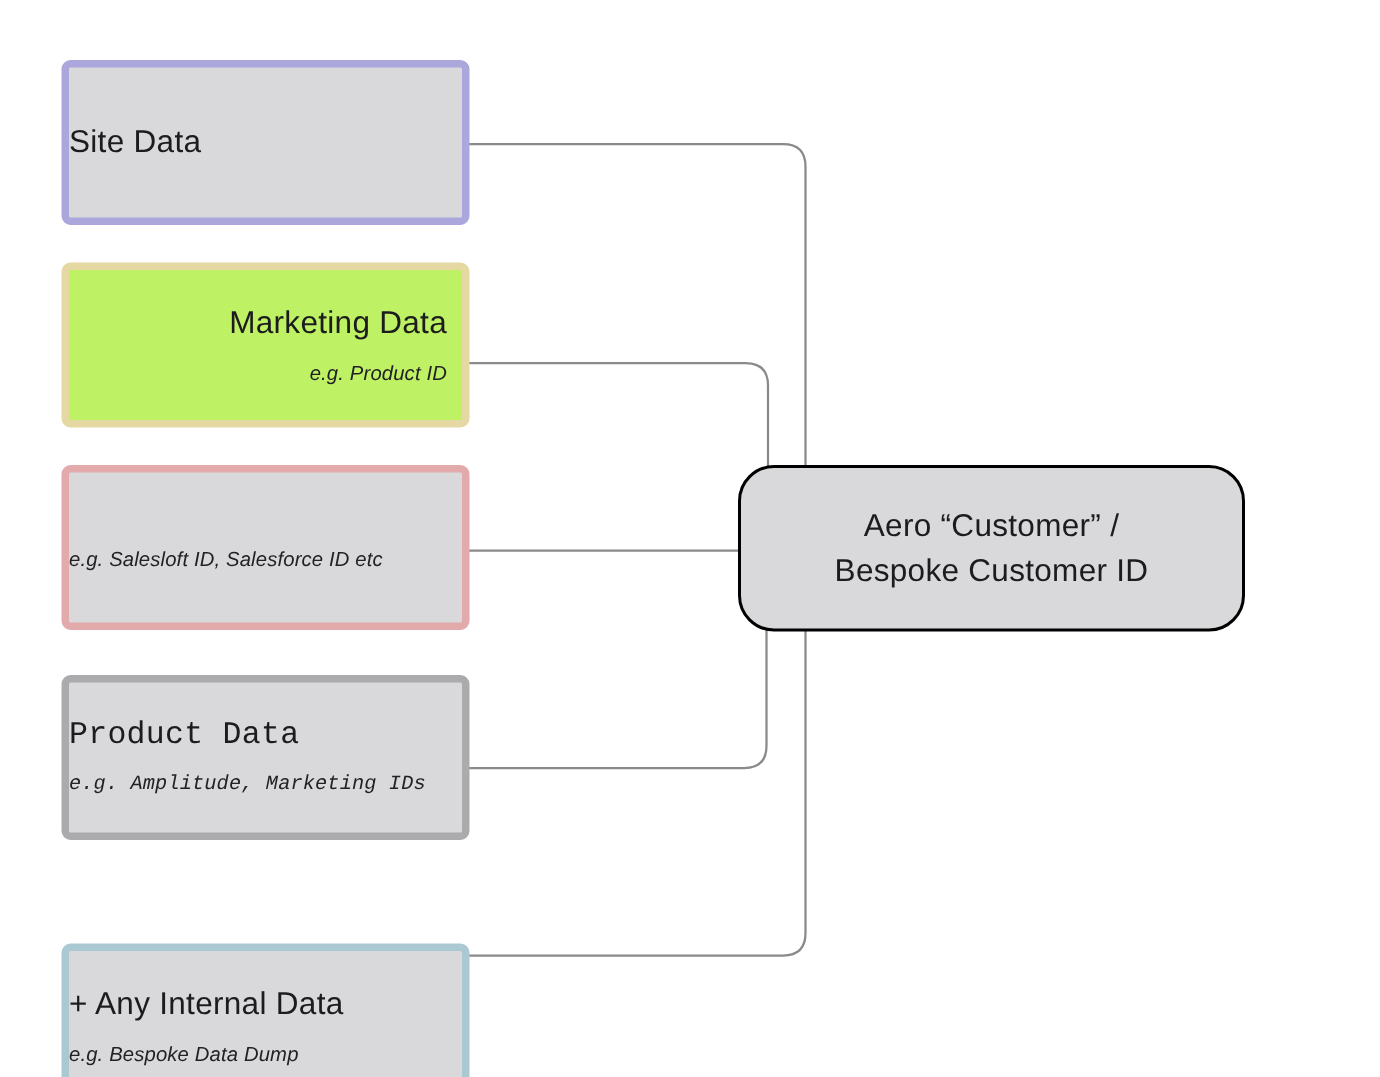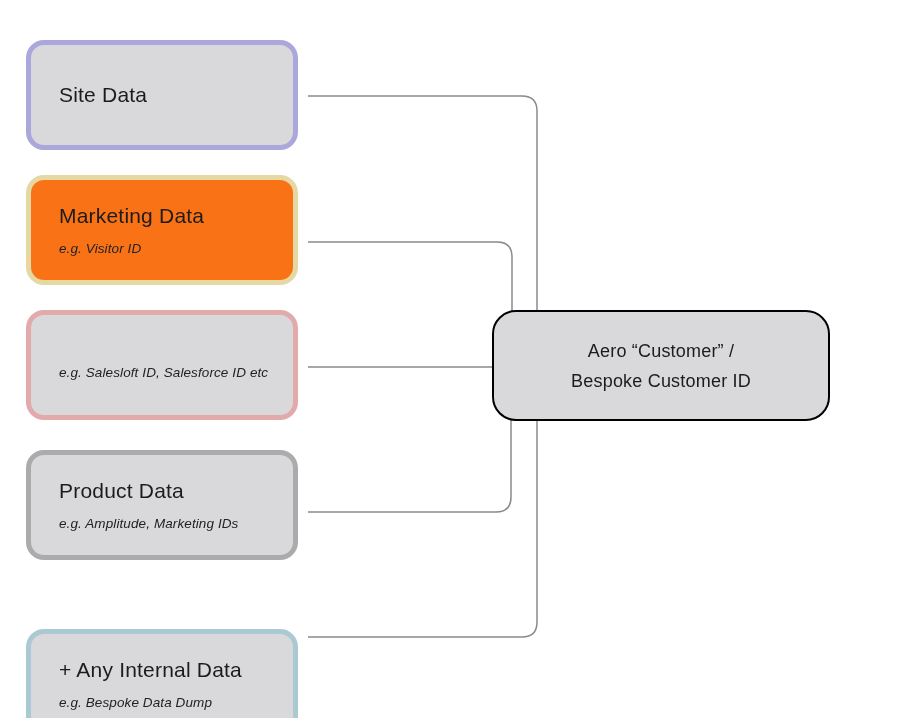--- a/index.html
+++ b/index.html
@@ -16,32 +16,31 @@
     overflow: hidden;
   }
   .connectors {
     position: absolute;
     left: 0;
     top: 0;
     z-index: 1;
   }
   .src-box {
     position: absolute;
-    left: 26px;
+    left: 41px;
     width: 272px;
     height: 110px;
     box-sizing: border-box;
     border: 5px solid #999;
-    border-radius: 18px;
+    border-radius: 6px;
     background: #d9d9db;
     z-index: 2;
     display: flex;
     flex-direction: column;
     justify-content: center;
-    padding-left: 28px;
     padding-right: 10px;
   }
   .src-title {
     font-size: 21px;
     font-weight: 500;
     color: #1c1c1e;
     letter-spacing: 0.2px;
     line-height: 1.1;
   }
   .src-example {
@@ -62,21 +61,21 @@
     border-radius: 24px;
     background: #d9d9db;
     z-index: 2;
     display: flex;
     flex-direction: column;
     justify-content: center;
     align-items: center;
     text-align: center;
   }
   .target-line {
-    font-size: 18px;
+    font-size: 21px;
     font-weight: 500;
     color: #1c1c1e;
     line-height: 30px;
     letter-spacing: 0.2px;
     text-align: right;
   }
 </style>
 </head>
 <body>
 
@@ -89,30 +88,30 @@
       <path d="M308,367 L493,367"></path>
       <path d="M308,512 L496,512 Q511,512 511,497 L511,420"></path>
       <path d="M308,637 L522,637 Q537,637 537,622 L537,420"></path>
     </g>
   </svg>
 
   <div class="src-box" style="top: 40px; border-color: rgb(171, 167, 221); background-color: rgb(217, 217, 219);">
     <div class="src-title">Site Data</div>
   </div>
 
-  <div class="src-box" style="top: 175px; border-color: rgb(229, 216, 163); background-color: #f97316;">
+  <div class="src-box" style="top: 175px; border-color: rgb(229, 216, 163); background-color: #bef264; align-items: flex-end;">
     <div class="src-title">Marketing Data</div>
-    <div class="src-example">e.g. Visitor ID</div>
+    <div class="src-example">e.g. Product ID</div>
   </div>
 
   <div class="src-box" style="top: 310px; border-color: rgb(226, 170, 171); background-color: rgb(217, 217, 219);">
     <div class="src-example">e.g. Salesloft ID, Salesforce ID etc</div>
   </div>
 
-  <div class="src-box" style="top: 450px; border-color: rgb(171, 171, 173); background-color: rgb(217, 217, 219);">
+  <div class="src-box" style="top: 450px; border-color: rgb(171, 171, 173); background-color: rgb(217, 217, 219); font-family: Liberation Mono, monospace;">
     <div class="src-title">Product Data</div>
     <div class="src-example">e.g. Amplitude, Marketing IDs</div>
   </div>
 
   <div class="src-box" style="top: 585px; border-color: rgb(170, 201, 210); background-color: rgb(217, 217, 219); margin-top: 44px;">
     <div class="src-title">+ Any Internal Data</div>
     <div class="src-example">e.g. Bespoke Data Dump</div>
   </div>
 
   <div class="target-box" style="border-color: rgb(0, 0, 0); background-color: rgb(217, 217, 219);">

